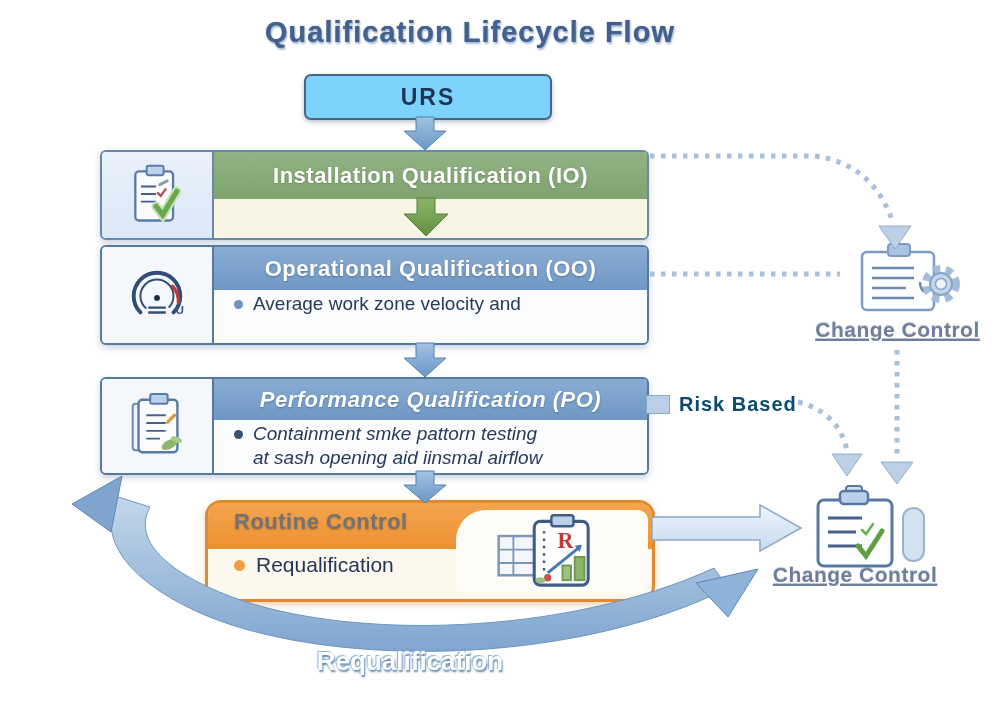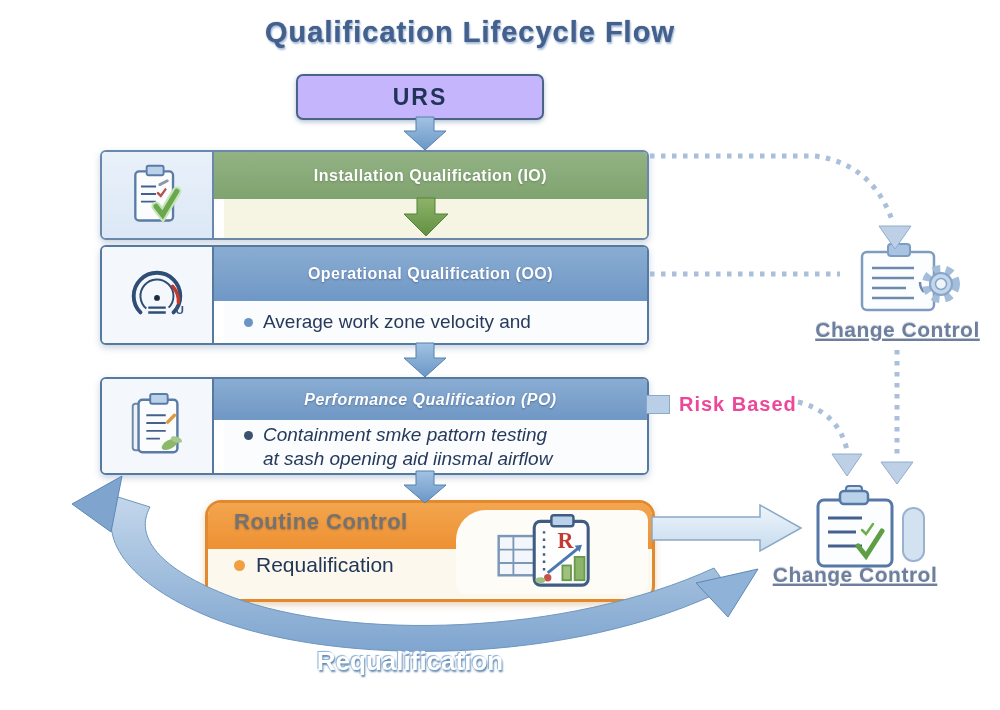--- a/index.html
+++ b/index.html
@@ -9,21 +9,21 @@
   }
   .abs{position:absolute;}
   
   .title{
     left:150px;top:16px;width:640px;text-align:center;
     font-size:29px;font-weight:bold;letter-spacing:1px;color:#44618e;
     text-shadow:1px 2px 2px #a8bcd8, 0 0 1px #2e4a78;
   }
   
   .urs-box{
-    left:296px;top:74px;width:244px;height:42px;background:#c4b5fd;
+    left:304px;top:74px;width:244px;height:42px;background:#7dd3fc;
     border:2px solid #4a6488;border-radius:7px;
     box-shadow:0 2px 5px rgba(90,115,155,.45);
     display:flex;align-items:center;justify-content:center;
   }
   .urs-box span{font-size:23px;font-weight:bold;letter-spacing:2px;color:#203457;}
   
   .row{
     display:flex;border:2px solid #56799f;border-radius:6px;overflow:hidden;
     box-shadow:0 3px 7px rgba(100,130,170,.35);background:#fff;
   }
@@ -31,27 +31,27 @@
   .oq-row{left:100px;top:245px;width:545px;height:96px;}
   .pq-row{left:100px;top:377px;width:545px;height:94px;font-style:italic;}
   .icon-panel{
     width:110px;flex:0 0 110px;display:flex;align-items:center;justify-content:center;
     border-right:2px solid #56799f;background:#f4f8fc;
   }
   .iq-row .icon-panel{background:linear-gradient(180deg,#e9f1fa,#dce8f6);border-right-color:#6a88aa;}
   .row-main{flex:1;display:flex;flex-direction:column;}
   .row-header{
     display:flex;align-items:center;justify-content:center;
-    font-size:16px;font-weight:bold;color:#ffffff;letter-spacing:.5px;
+    font-size:22px;font-weight:bold;color:#ffffff;letter-spacing:.5px;
     text-shadow:0 1px 2px rgba(60,80,60,.35);
   }
   .iq-row .row-header{height:47px;background:linear-gradient(180deg,#93b284,#7fa36e);}
-  .oq-row .row-header{height:54px;background:linear-gradient(180deg,#89acd2,#7098c5);text-shadow:0 1px 2px rgba(40,60,95,.45);}
+  .oq-row .row-header{height:43px;background:linear-gradient(180deg,#89acd2,#7098c5);text-shadow:0 1px 2px rgba(40,60,95,.45);}
   .pq-row .row-header{height:41px;background:linear-gradient(180deg,#89acd2,#7098c5);text-shadow:0 1px 2px rgba(40,60,95,.45);}
-  .row-body{flex:1;display:flex;align-items:center;background:#fbfcfe;margin-left:10px;}
+  .row-body{flex:1;display:flex;background:#fbfcfe;}
   .iq-row .row-body{background:#f6f4e3;}
   .bullet-row{display:flex;align-items:flex-start;padding:2px 10px 2px 20px;}
   .bullet-dot{width:9px;height:9px;border-radius:50%;margin:8px 10px 0 0;flex:0 0 9px;}
   .oq-row .bullet-dot{background:#6b93c4;}
   .pq-row .bullet-dot{background:#3a5170;}
   .bullet-text{font-size:19px;color:#263a5c;line-height:1.25;font-weight:500;}
   .bullet-text span{display:block;}
   
   .routine-box{
     left:205px;top:500px;width:444px;height:96px;background:#fcf8ee;
@@ -79,21 +79,21 @@
     text-shadow:0 1px 1px rgba(255,255,255,.9), 0 -1px 1px rgba(70,90,125,.35);
     text-decoration:underline;
   }
   .cc-top-icon{left:840px;top:240px;}
   .cc-top-label{left:805px;top:318px;width:185px;}
   .cc-bottom-icon{left:800px;top:484px;}
   .cc-bottom-label{left:765px;top:563px;width:180px;}
   
   .risk-based{left:646px;top:393px;display:flex;align-items:center;}
   .risk-swatch{width:22px;height:17px;background:#b9cfe8;border:1px solid #8aa8c8;margin-right:9px;}
-  .risk-text{font-size:20px;font-weight:bold;color:#ec4899;letter-spacing:1px;
+  .risk-text{font-size:20px;font-weight:bold;color:#0c4a6e;letter-spacing:1px;
     text-shadow:0 1px 1px rgba(255,255,255,.9);}
   
   .loop-label{
     left:300px;top:646px;width:220px;text-align:center;
     font-size:26px;font-weight:bold;color:#ffffff;
     text-shadow:1px 2px 2px #5c85b0, -1px -1px 1px #86aed6;
   }
   .overlay{left:0;top:0;width:1000px;height:710px;pointer-events:none;}
 </style>
 </head>

